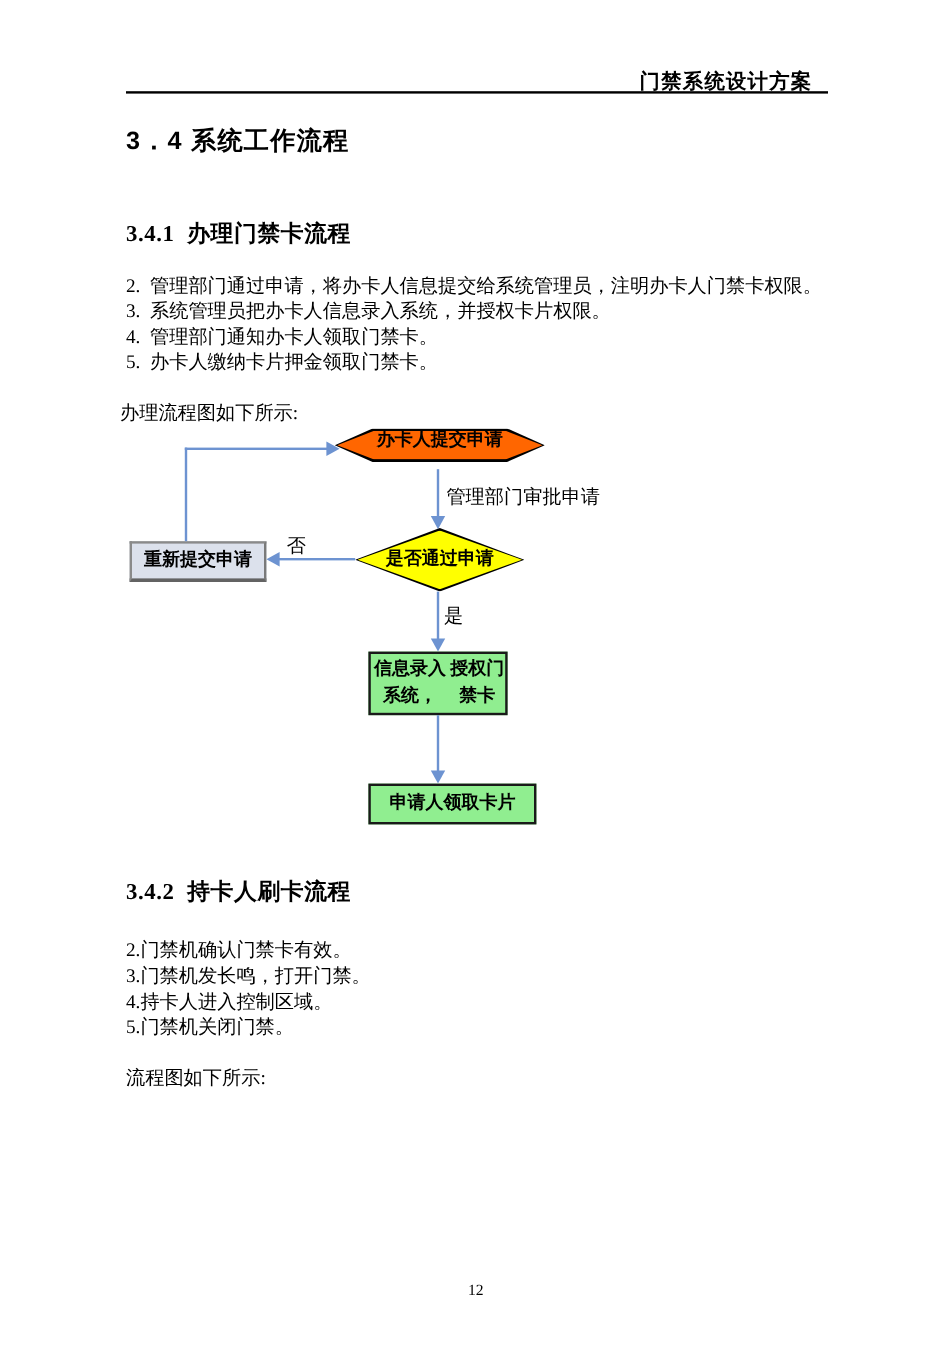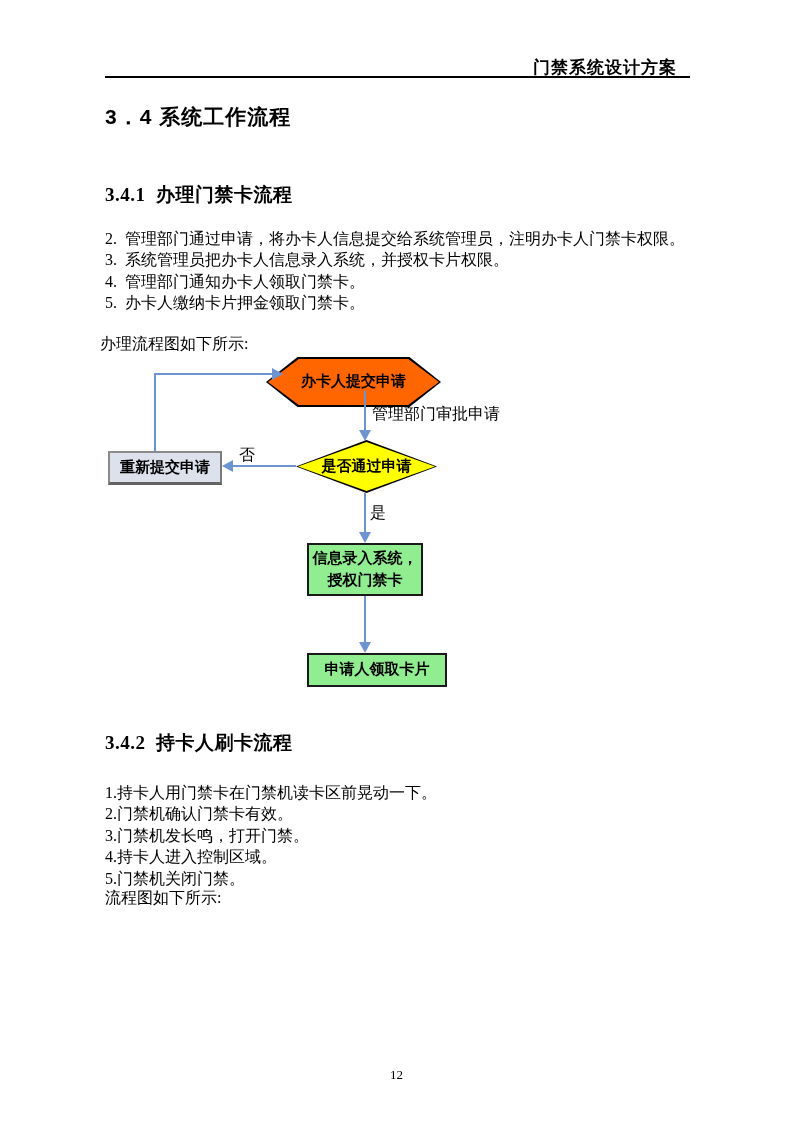--- a/index.html
+++ b/index.html
@@ -37,37 +37,37 @@
   .list-341{left:105px;top:228px;width:660px;}
   .list-342{left:105px;top:782px;width:660px;}
   .note-line{font-size:16px;}
   .note-341{left:100px;top:334px;}
   .note-342{left:105px;top:888px;}
 
   
   .shape-label{position:relative;z-index:2;font-weight:bold;font-size:15px;
     text-align:center;line-height:1.45;}
   .hex-outer{
-    left:266px;top:357px;width:175px;height:50px;background:#000;
+    left:279px;top:357px;width:175px;height:28px;background:#000;
     clip-path:polygon(0 50%,18% 0,82% 0,100% 50%,82% 100%,18% 100%);
-    display:flex;align-items:center;justify-content:center;
+    display:flex;align-items:flex-start;justify-content:center;
   }
   .hex-inner{position:absolute;left:2px;top:2px;right:2px;bottom:2px;
     background:var(--c-hex);
     clip-path:polygon(0 50%,18% 0,82% 0,100% 50%,82% 100%,18% 100%);}
   .diamond-outer{
     left:296px;top:440px;width:141px;height:53px;background:#000;
     clip-path:polygon(50% 0,100% 50%,50% 100%,0 50%);
     display:flex;align-items:center;justify-content:center;
   }
   .diamond-inner{position:absolute;left:2px;top:2px;right:2px;bottom:2px;
     background:var(--c-diamond);clip-path:polygon(50% 0,100% 50%,50% 100%,0 50%);}
   .proc-box{
     background:var(--c-green);border:2px solid #1a1a1a;box-sizing:border-box;
-    display:flex;flex-direction:column;align-items:center;justify-content:center;
+    display:flex;flex-direction:row;align-items:center;justify-content:center;
   }
   .proc-1{left:307px;top:543px;width:116px;height:53px;}
   .proc-2{left:307px;top:653px;width:140px;height:34px;}
   .retry-box{
     left:108px;top:451px;width:114px;height:34px;background:var(--c-gray);
     border:2px solid #8a8a8a;border-bottom:3px solid #636363;border-right-color:#7a7a7a;
     box-sizing:border-box;display:flex;align-items:center;justify-content:center;
   }
 
   
@@ -157,21 +157,20 @@
 
 <div class="abs fline l-green-green"></div>
 <div class="abs ah-down-3"></div>
 
 <div class="abs proc-box proc-2">
   <span class="shape-label">申请人领取卡片</span>
 </div>
 
 <div class="abs h-sub h-342">3.4.2  持卡人刷卡流程</div>
 <ul class="abs plist list-342">
-  <li>1.持卡人用门禁卡在门禁机读卡区前晃动一下。</li>
   <li>2.门禁机确认门禁卡有效。</li>
   <li>3.门禁机发长鸣，打开门禁。</li>
   <li>4.持卡人进入控制区域。</li>
   <li>5.门禁机关闭门禁。</li>
 </ul>
 <div class="abs note-line note-342">流程图如下所示:</div>
 
 <div class="abs page-num">12</div>
 
 </body></html>

